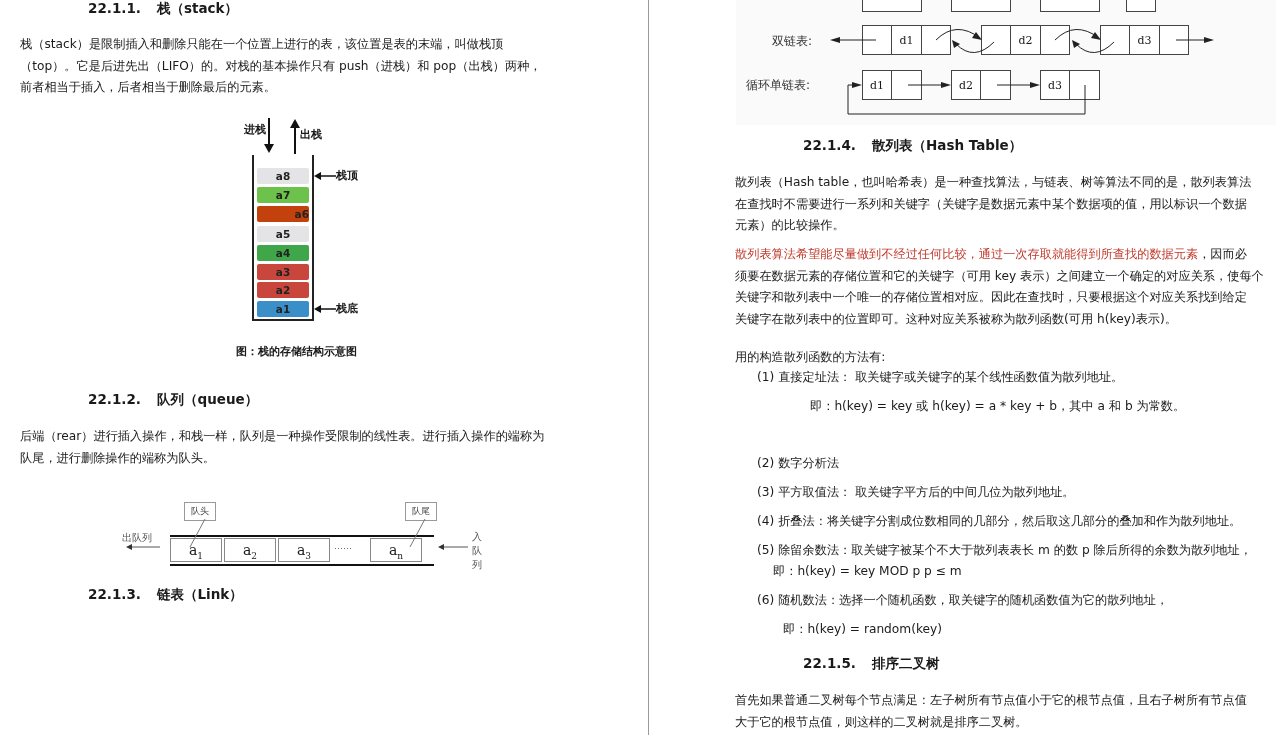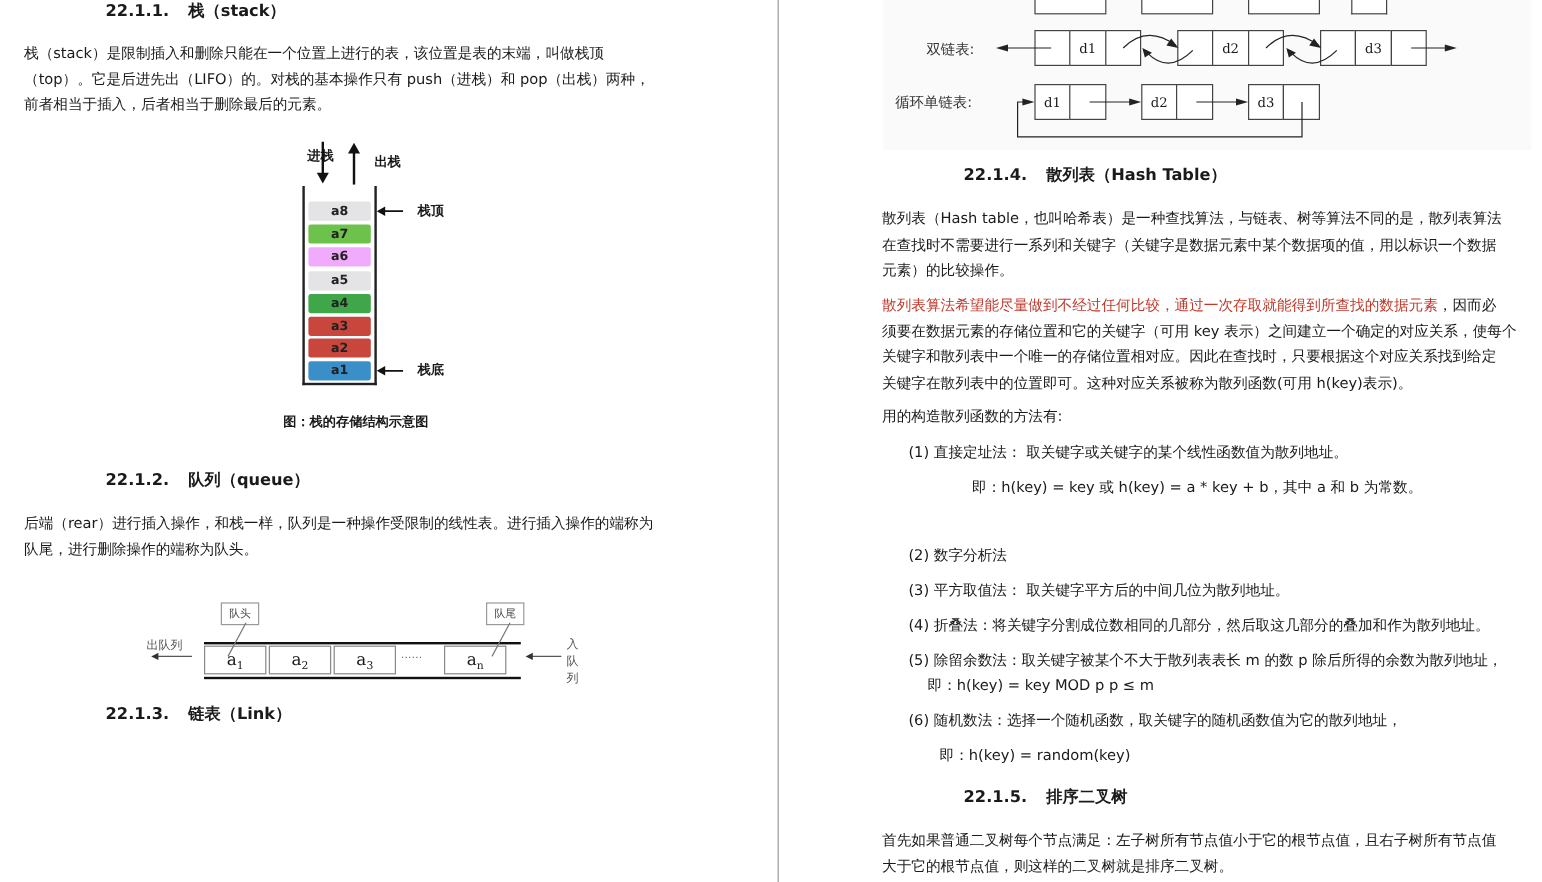--- a/index.html
+++ b/index.html
@@ -18,21 +18,21 @@
   .p { position: absolute; font-size: 12.2px; line-height: 21.5px; white-space: nowrap; }
   .red { color: #c0392b; }
   .cap { position: absolute; font-size: 11px; font-weight: bold; white-space: nowrap; padding-left: 12px; }
   .small { font-size: 10px; }
 
   
   .stack-wrap { position: absolute; left: 252px; top: 155px; width: 58px; height: 164px;
     border-left: 2px solid #222; border-right: 2px solid #222; border-bottom: 2px solid #222; }
   .stack-item { position: absolute; left: 3px; width: 52px; height: 16px; border-radius: 2px;
     font-size: 10.5px; font-weight: bold; text-align: center; line-height: 16px; color: #222; }
-  .lbl { position: absolute; font-size: 11px; font-weight: bold; white-space: nowrap; margin-left: 12px; }
+  .lbl { position: absolute; font-size: 11px; font-weight: bold; white-space: nowrap; }
 
   
   .qfig { position: absolute; left: 112px; top: 497px; width: 356px; height: 74px; }
   .qbox { position: absolute; top: 41px; height: 22px; border: 1px solid #888; background: #fff;
     font-family: "DejaVu Serif", "Liberation Serif", serif; font-size: 14px; text-align: center; line-height: 22px; }
   .qbox sub { font-size: 9px; }
   .qtag { position: absolute; border: 1px solid #999; font-size: 9px; color: #444; padding: 2px 6px; background: #fff; }
 
   
   .lfig { position: absolute; left: 736px; top: 0; width: 540px; height: 125px; background: #fafafa; }
@@ -62,21 +62,21 @@
     </svg>
     <svg style="position:absolute; left:288px; top:118px;" width="14" height="36">
       <line x1="7" y1="6" x2="7" y2="36" stroke="#111" stroke-width="2"></line>
         <polygon points="2,10 12,10 7,1" fill="#111"></polygon>
     </svg>
     <span class="lbl" style="left:300px; top:127px;">出栈</span>
 
     <div class="stack-wrap">
       <div class="stack-item" style="top:13px;  background:#e4e4e6;">a8</div>
       <div class="stack-item" style="top:32px;  background:#6cc24a;">a7</div>
-      <div class="stack-item" style="top:51px;  background:#f0abfc;">a6</div>
+      <div class="stack-item" style="top:51px;  background:#c2410c;text-align:right;">a6</div>
       <div class="stack-item" style="top:71px;  background:#e4e4e6;">a5</div>
       <div class="stack-item" style="top:90px;  background:#3fa64a;">a4</div>
       <div class="stack-item" style="top:109px; background:#c8463c;">a3</div>
       <div class="stack-item" style="top:127px; background:#c8463c;">a2</div>
       <div class="stack-item" style="top:146px; background:#3a8fc8;">a1</div>
     </div>
 
     <svg style="position:absolute; left:314px; top:171px;" width="22" height="10">
       <line x1="4" y1="5" x2="22" y2="5" stroke="#111" stroke-width="1.5"></line>
         <polygon points="0,5 7,1 7,9" fill="#111"></polygon>
@@ -187,21 +187,21 @@
   <div>散列表（Hash table，也叫哈希表）是一种查找算法，与链表、树等算法不同的是，散列表算法</div>
   <div>在查找时不需要进行一系列和关键字（关键字是数据元素中某个数据项的值，用以标识一个数据</div>
   <div>元素）的比较操作。</div>
 </div>
 <div class="p" style="left:735px; top:244px;">
   <div><span class="red">散列表算法希望能尽量做到不经过任何比较，通过一次存取就能得到所查找的数据元素</span><span>，因而必</span></div>
   <div>须要在数据元素的存储位置和它的关键字（可用 key 表示）之间建立一个确定的对应关系，使每个</div>
   <div>关键字和散列表中一个唯一的存储位置相对应。因此在查找时，只要根据这个对应关系找到给定</div>
   <div>关键字在散列表中的位置即可。这种对应关系被称为散列函数(可用 h(key)表示)。</div>
 </div>
-<div class="p" style="left:735px; top:337px;">用的构造散列函数的方法有:</div>
+<div class="p" style="left:735px; top:347px;">用的构造散列函数的方法有:</div>
 
 <div class="p" style="left:757px; top:367px;">(1) 直接定址法： 取关键字或关键字的某个线性函数值为散列地址。</div>
 <div class="p" style="left:810px; top:396px;">即：h(key) = key   或 h(key) = a * key + b，其中 a 和 b 为常数。</div>
 <div class="p" style="left:757px; top:453px;">(2) 数字分析法</div>
 <div class="p" style="left:757px; top:482px;">(3) 平方取值法： 取关键字平方后的中间几位为散列地址。</div>
 <div class="p" style="left:757px; top:511px;">(4) 折叠法：将关键字分割成位数相同的几部分，然后取这几部分的叠加和作为散列地址。</div>
 <div class="p" style="left:757px; top:540px;">(5) 除留余数法：取关键字被某个不大于散列表表长 m 的数 p 除后所得的余数为散列地址，</div>
 <div class="p" style="left:773px; top:561px;">即：h(key) = key MOD p    p ≤ m</div>
 <div class="p" style="left:757px; top:590px;">(6) 随机数法：选择一个随机函数，取关键字的随机函数值为它的散列地址，</div>
 <div class="p" style="left:783px; top:619px;">即：h(key) = random(key)</div>

